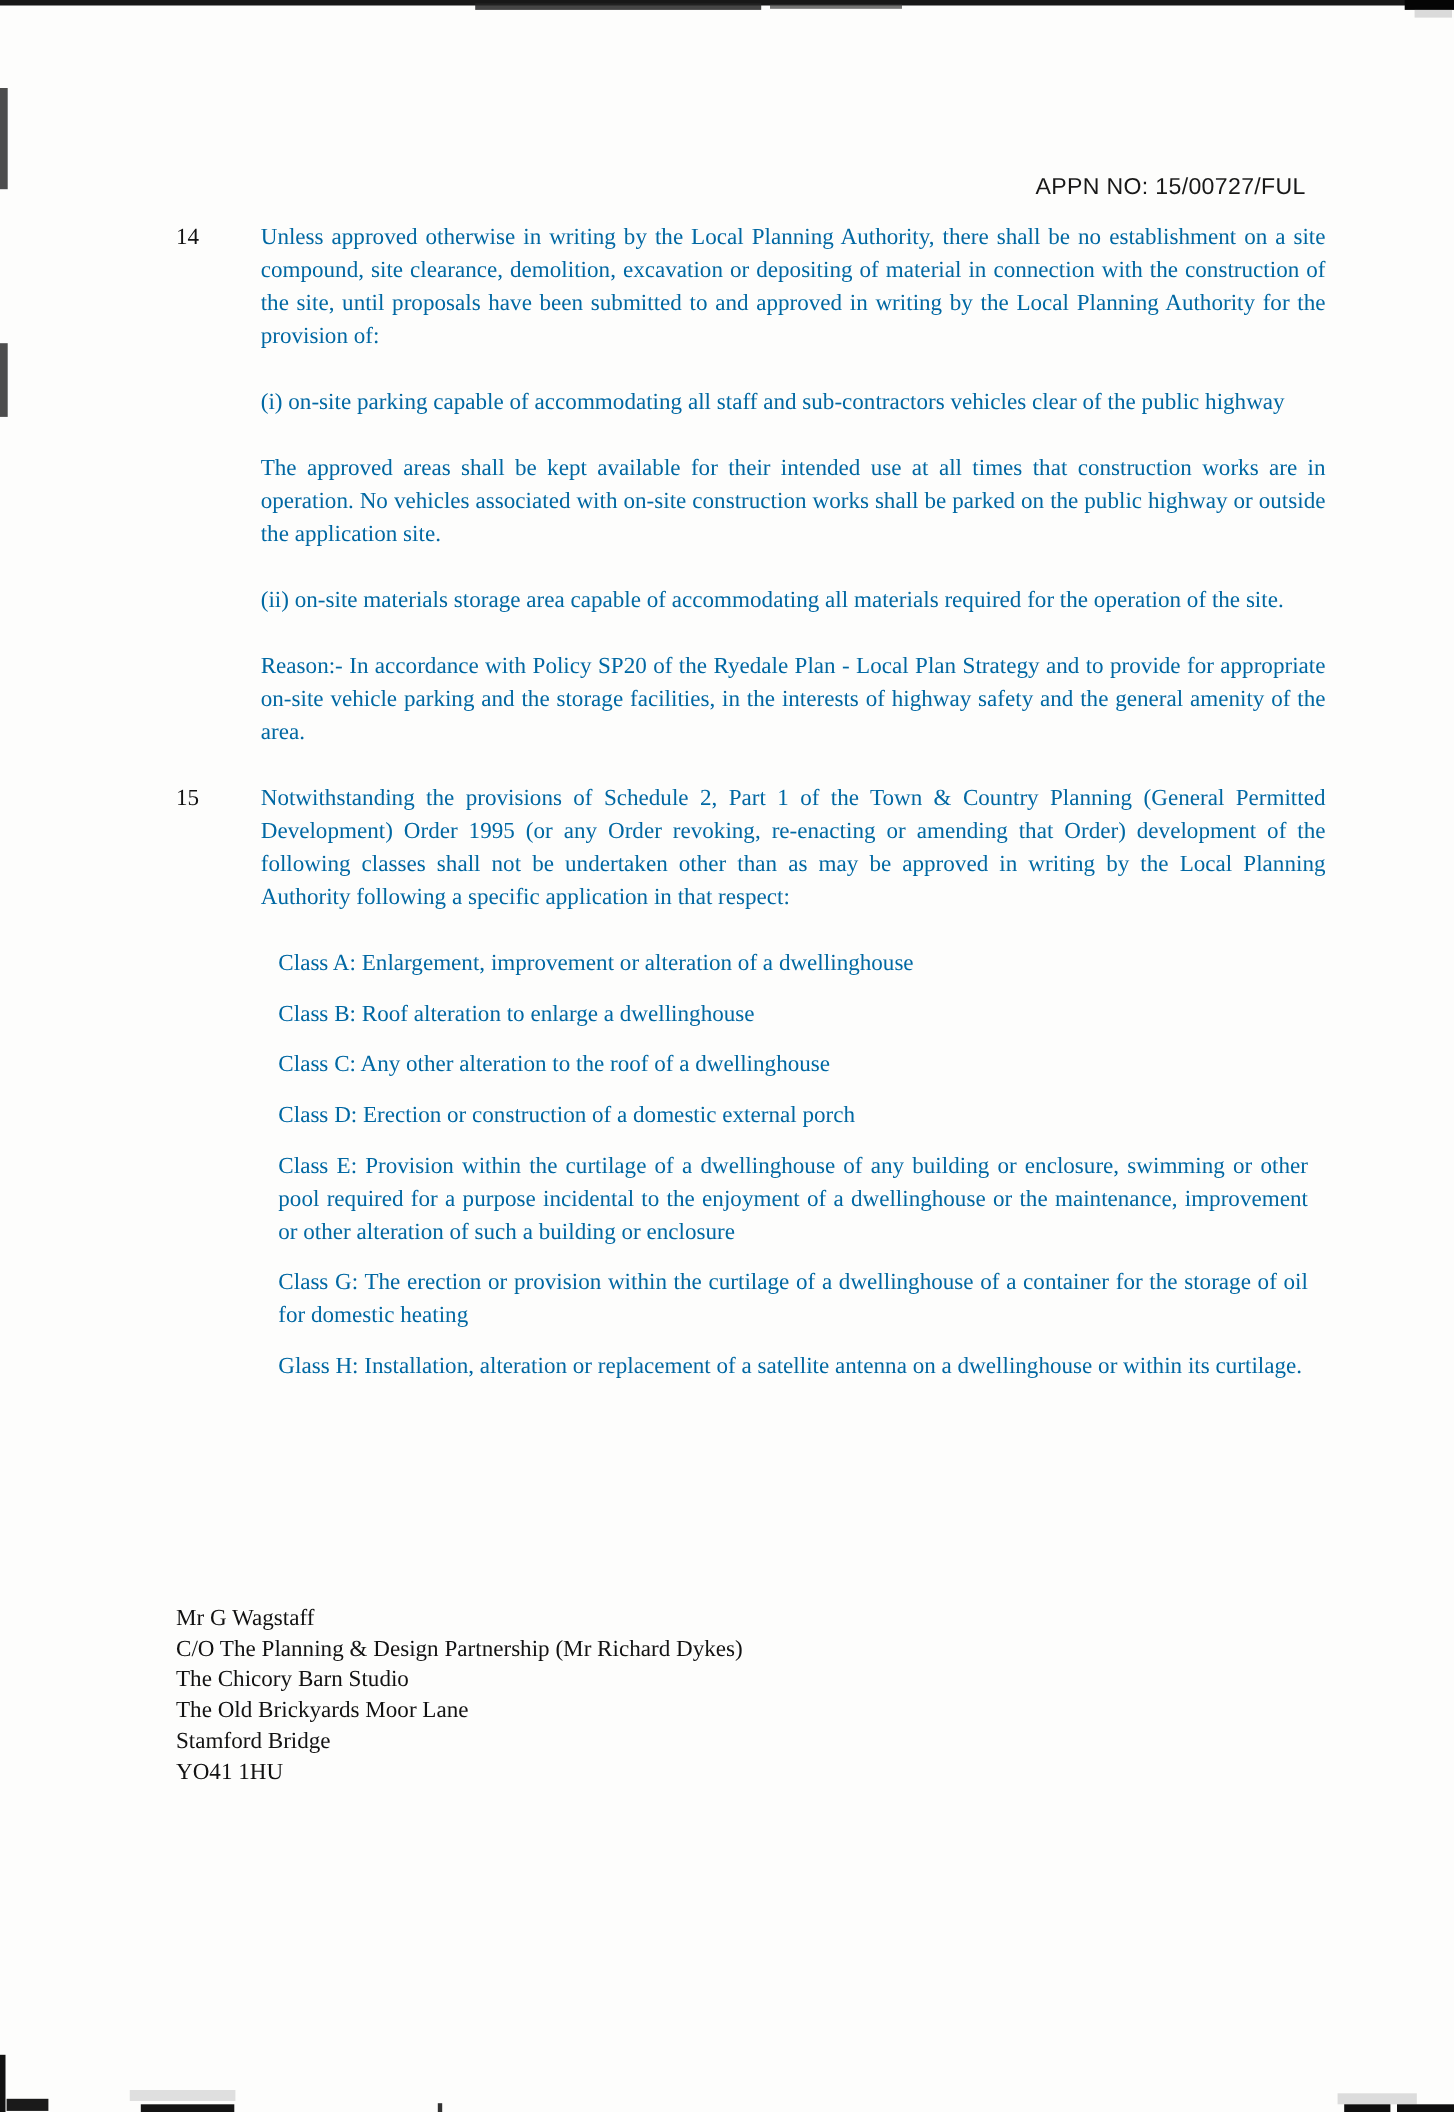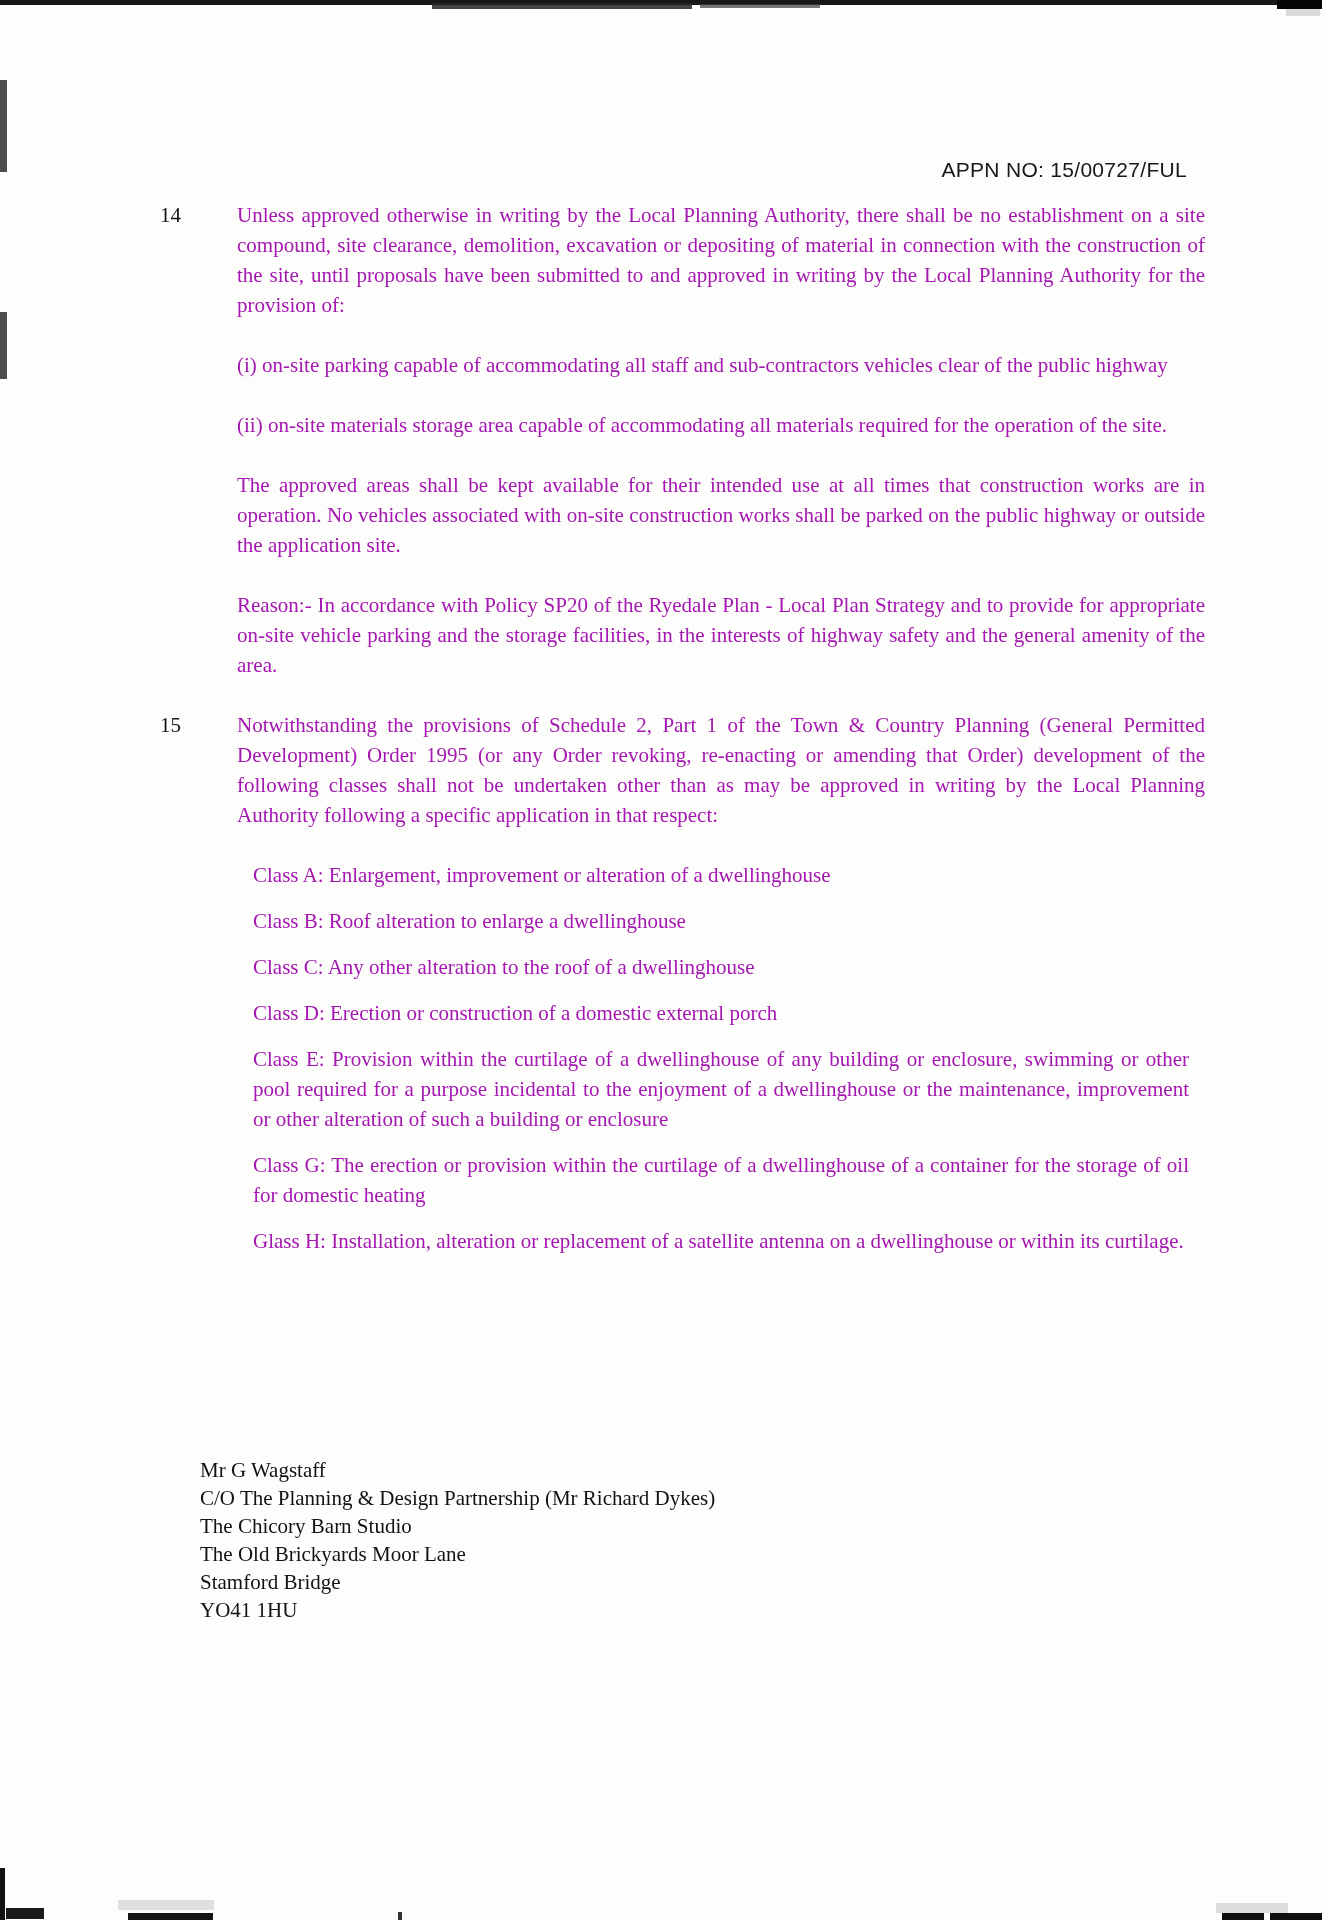--- a/index.html
+++ b/index.html
@@ -39,30 +39,29 @@
   }
   .cond-num {
     font-size:21px;
     line-height:30px;
   }
   .cond-body p {
     margin:0 0 30px 0;
     font-size:21px;
     line-height:30px;
     text-align:justify;
-    color:#a21caf;
+    color:#0369a1;
   }
   .class-list p { margin:16px; }
   .class-list { margin:0 0 30px 0; }
 
   .address {
     margin-top:170px;
     font-size:21px;
     line-height:28px;
-    margin-left:40px;
   }
   .address div { white-space:nowrap; }
 
   
   .artifact { position:absolute; }
   .edge-top      { top:0; left:0; width:1322px; height:5px; background:#181818; }
   .edge-top-f1   { top:3px; left:432px; width:260px; height:6px; background:#242424; opacity:.85; }
   .edge-top-f2   { top:4px; left:700px; width:120px; height:4px; background:#3a3a3a; opacity:.7; }
   .edge-top-f3   { top:0; left:1277px; width:45px; height:9px; background:#050505; }
   .edge-top-s1   { top:9px; left:1286px; width:34px; height:7px; background:#bdbdbd; opacity:.55; }
@@ -100,22 +99,22 @@
 
   <div class="content scan">
 
     <div class="appn">APPN NO: 15/00727/FUL</div>
 
     <section class="condition">
       <div class="cond-num">14</div>
       <div class="cond-body">
         <p>Unless approved otherwise in writing by the Local Planning Authority, there shall be no establishment on a site compound, site clearance, demolition, excavation or depositing of material in connection with the construction of the site, until proposals have been submitted to and approved in writing by the Local Planning Authority for the provision of:</p>
         <p>(i) on-site parking capable of accommodating all staff and sub-contractors vehicles clear of the public highway</p>
+        <p>The approved areas shall be kept available for their intended use at all times that construction works are in operation.  No vehicles associated with on-site construction works shall be parked on the public highway or outside the application site.</p>
         <p>(ii) on-site materials storage area capable of accommodating all materials required for the operation of the site.</p>
-        <p>The approved areas shall be kept available for their intended use at all times that construction works are in operation.  No vehicles associated with on-site construction works shall be parked on the public highway or outside the application site.</p>
         <p>Reason:- In accordance with Policy SP20 of the Ryedale Plan - Local Plan Strategy and to provide for appropriate on-site vehicle parking and the storage facilities, in the interests of highway safety and the general amenity of the area.</p>
       </div>
     </section>
 
     <section class="condition">
       <div class="cond-num">15</div>
       <div class="cond-body">
         <p>Notwithstanding the provisions of Schedule 2, Part 1 of the Town &amp; Country Planning (General Permitted Development) Order 1995 (or any Order revoking, re-enacting or amending that Order) development of the following classes shall not be undertaken other than as may be approved in writing by the Local Planning Authority following a specific application in that respect:</p>
         <div class="class-list">
           <p>Class A: Enlargement, improvement or alteration of a dwellinghouse</p>

